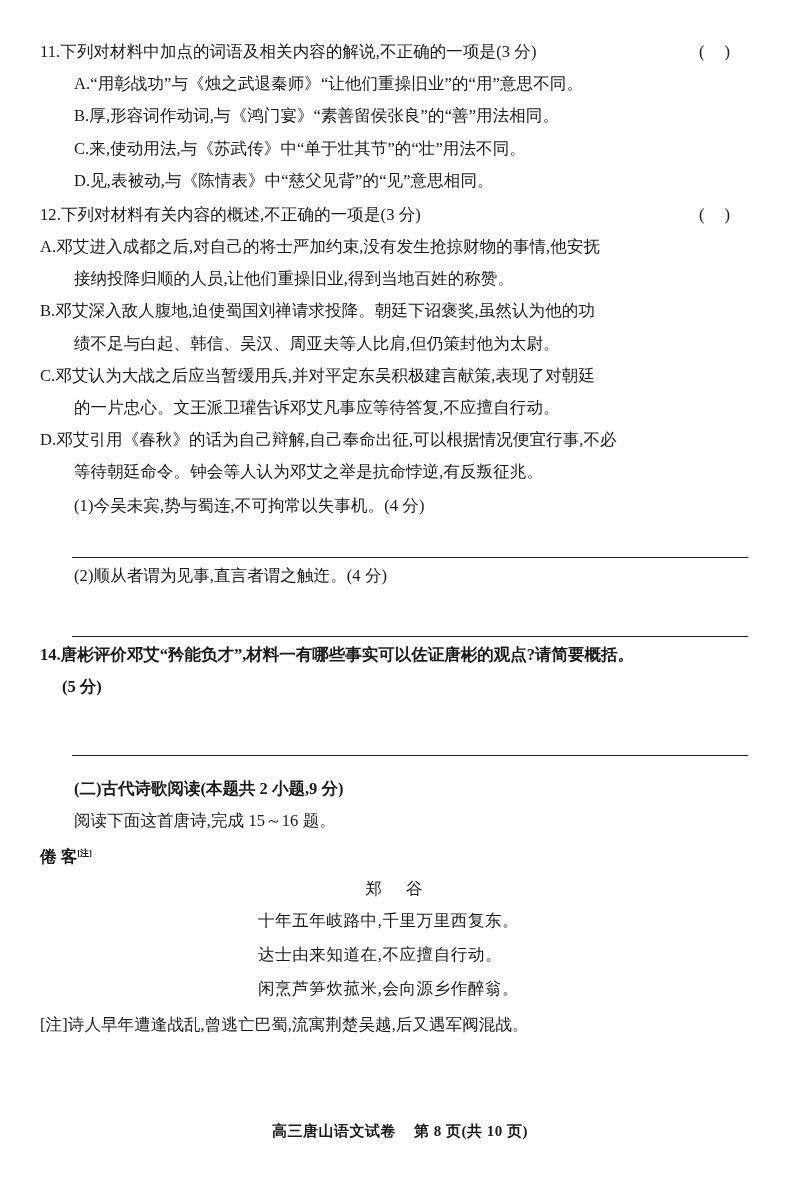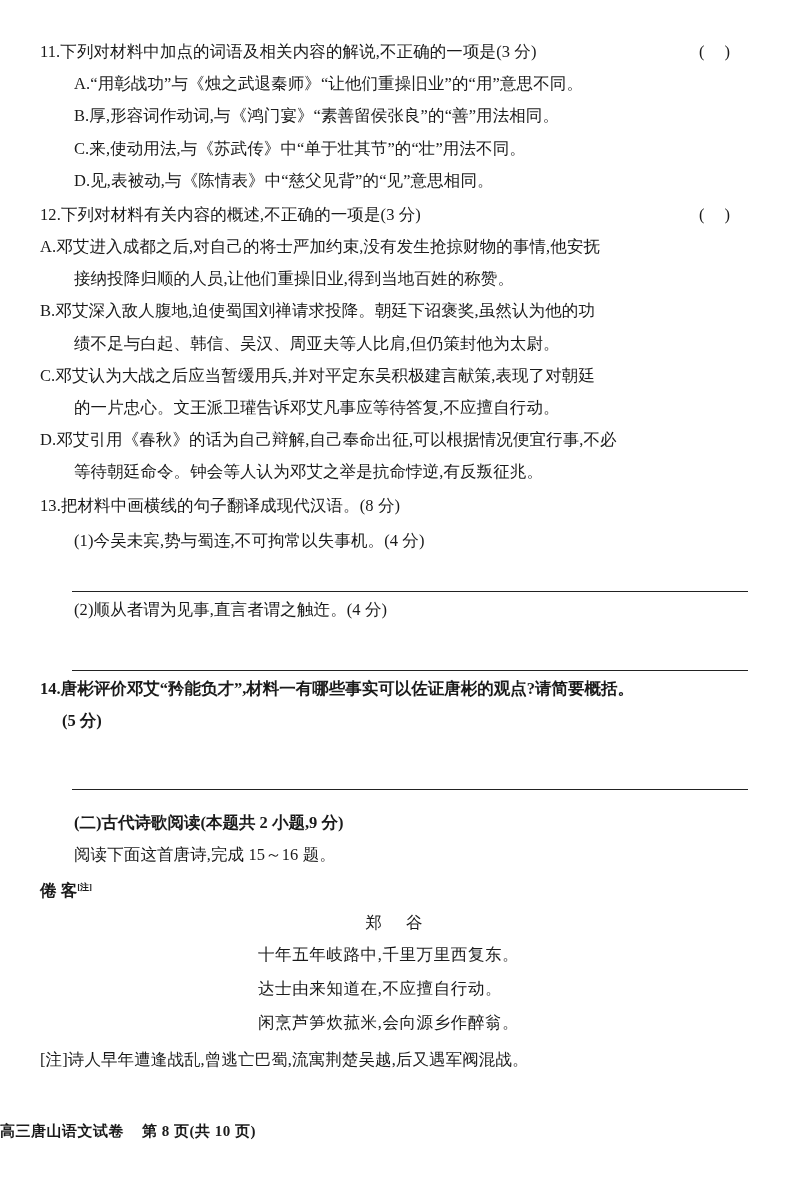--- a/index.html
+++ b/index.html
@@ -115,21 +115,21 @@
     font-size: 16.5px;
     line-height: 1.95;
     margin-top: 4px;
     letter-spacing: 0.1px;
   }
   .footer {
     position: absolute;
     left: 0;
     right: 0;
     bottom: 46px;
-    text-align: left;
+    text-align: center;
     font-size: 15px;
     font-weight: bold;
     letter-spacing: 0.5px;
   }
   .footer .gap { display: inline-block; width: 18px; }
 </style>
 </head>
 <body>
 
 <div class="page">
@@ -163,21 +163,20 @@
         <span class="lead">C.邓艾认为大战之后应当暂缓用兵,并对平定东吴积极建言献策,表现了对朝廷</span><br>
         <span>的一片忠心。文王派卫瓘告诉邓艾凡事应等待答复,不应擅自行动。</span>
       </div>
       <div class="opt-wrap">
         <span class="lead">D.邓艾引用《春秋》的话为自己辩解,自己奉命出征,可以根据情况便宜行事,不必</span><br>
         <span>等待朝廷命令。钟会等人认为邓艾之举是抗命悖逆,有反叛征兆。</span>
       </div>
     </div>
 
     <div class="q-block q13">
-      <div class="q-stem">13.把材料中画横线的句子翻译成现代汉语。(8 分)</div>
       <div class="sub">(1)今吴未宾,势与蜀连,不可拘常以失事机。(4 分)</div>
       <div class="answer-line"></div>
       <div class="sub">(2)顺从者谓为见事,直言者谓之触迕。(4 分)</div>
       <div class="answer-line tall"></div>
     </div>
 
     <div class="q-block q14">
       <div>14.唐彬评价邓艾“矜能负才”,材料一有哪些事实可以佐证唐彬的观点?请简要概括。</div>
       <div class="cont">(5 分)</div>
       <div class="answer-line-14"></div>

